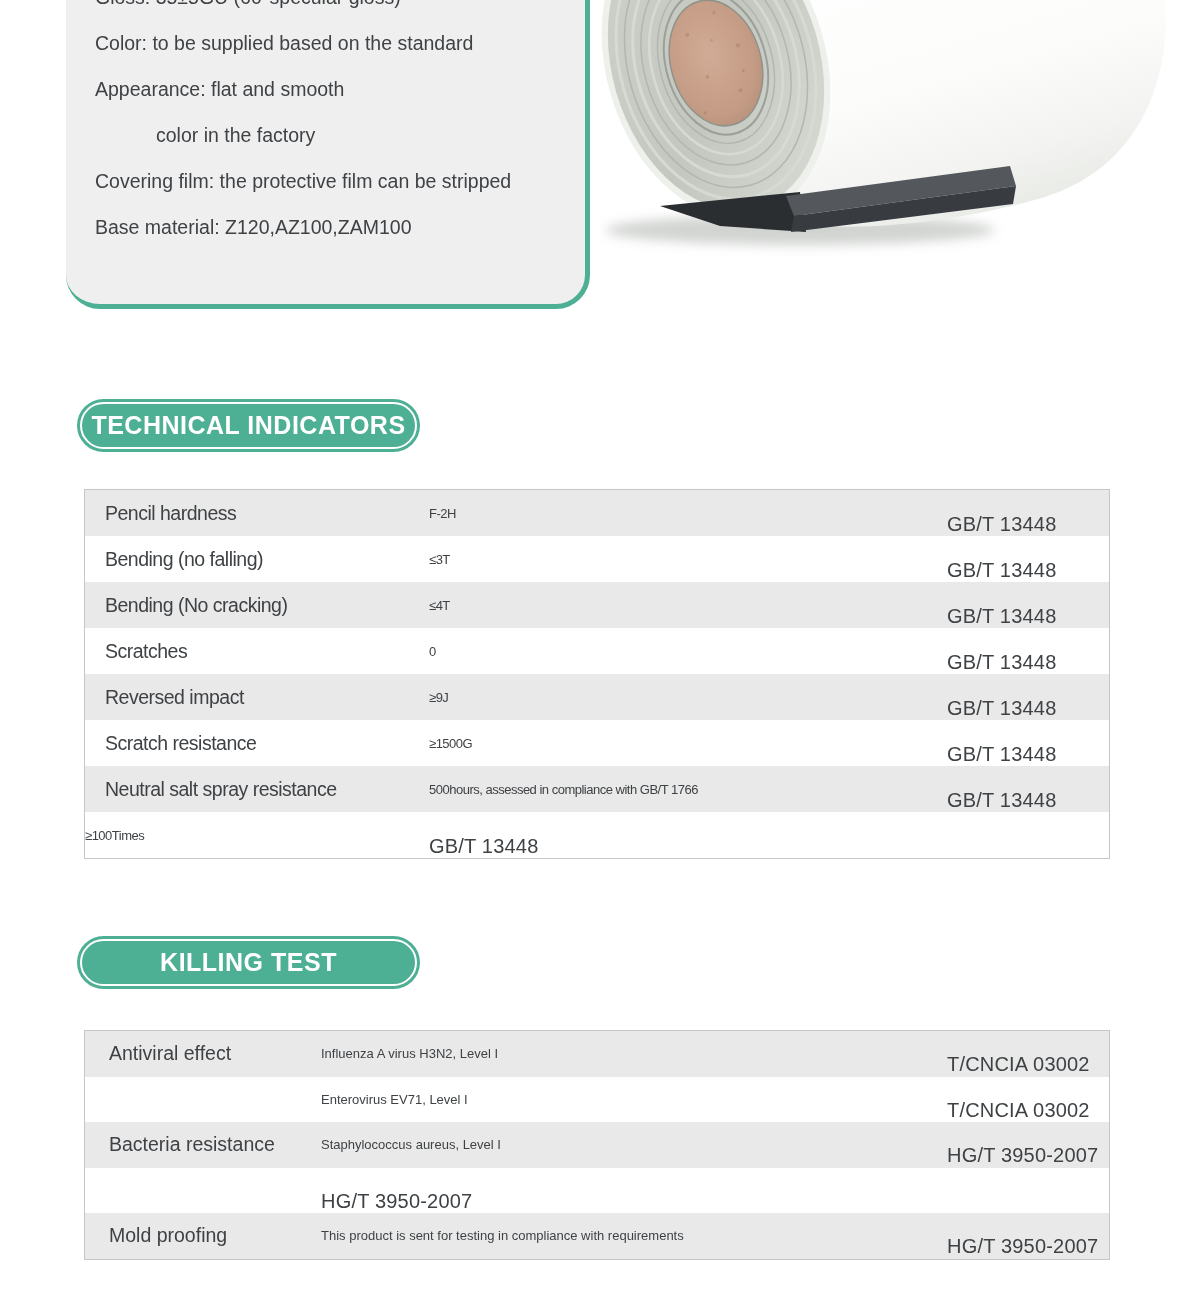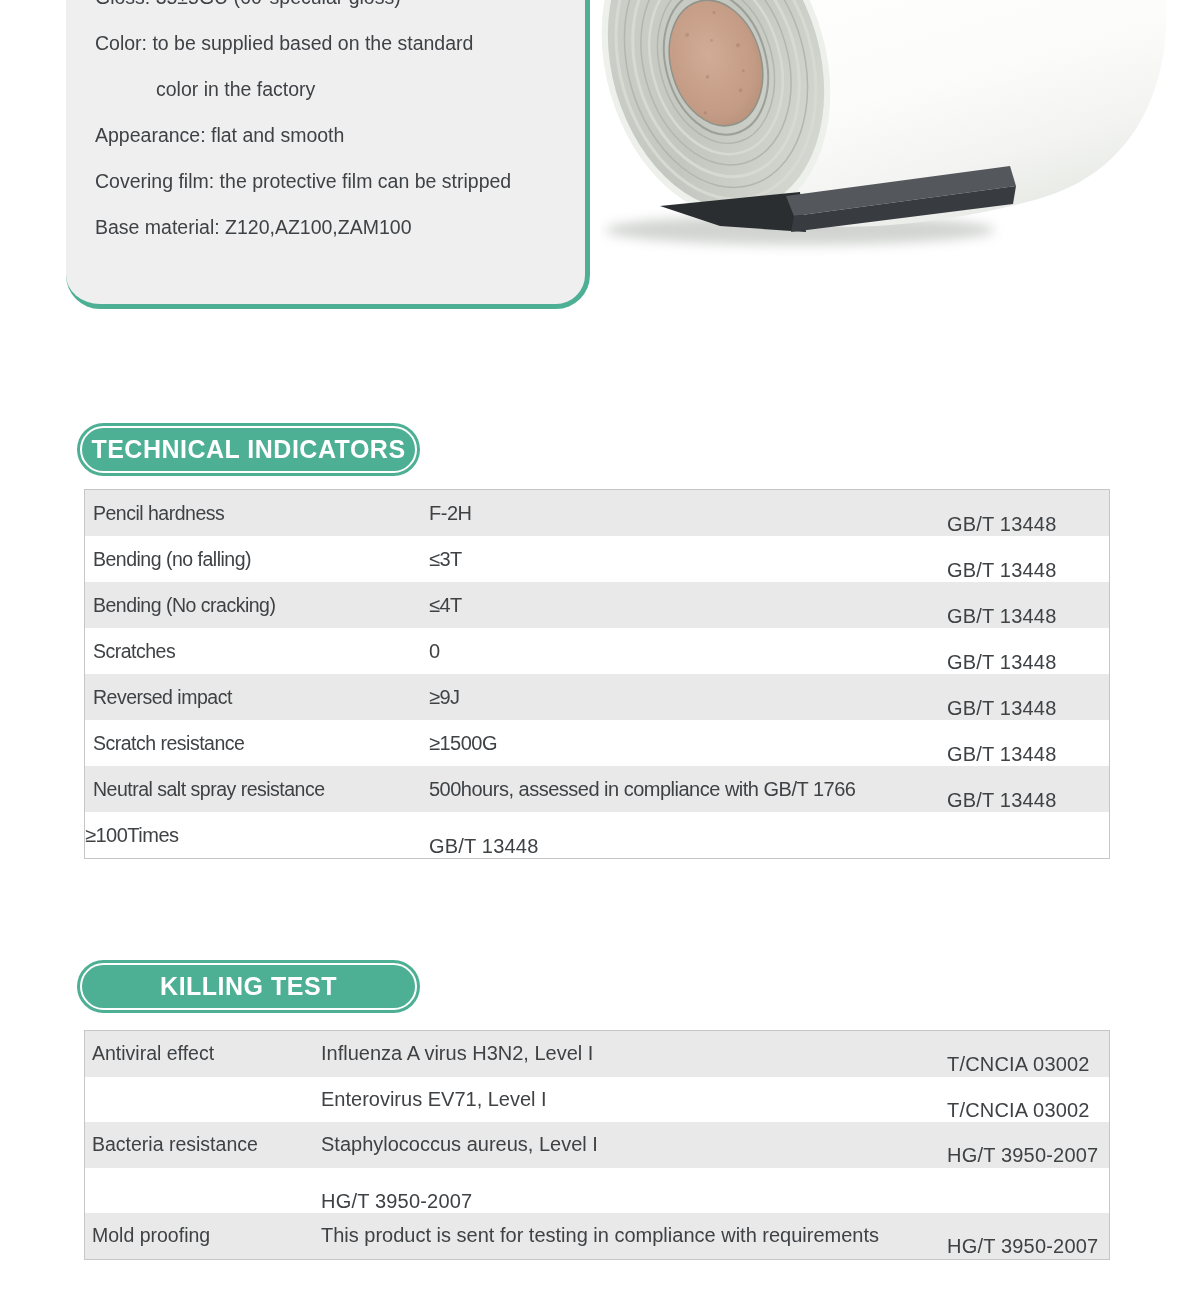--- a/index.html
+++ b/index.html
@@ -20,50 +20,50 @@
   .spec-line.indent { padding-left:61px; }
 
   
   .coil-figure { position:absolute; left:600px; top:0; width:580px; height:300px; }
 
   
   .badge { position:absolute; left:80px; width:337px; height:47px;
            background:var(--accent,#4daf93); border:2px solid #fff;
            box-shadow:0 0 0 3px var(--accent,#4daf93); border-radius:26px;
            display:flex; align-items:center; justify-content:center;
-           color:#fff; font-weight:bold; font-size:25px; letter-spacing:0.5px;margin-top:24px; }
+           color:#fff; font-weight:bold; font-size:25px; letter-spacing:0.5px; }
   .badge.tech { top:402px; }
   .badge.kill { top:939px; }
 
   
   .dtable { position:absolute; left:84px; width:1026px;
             border:1px solid var(--table_border,#c6c6c6); background:#fff; }
   .dtable.tech { top:489px; }
   .dtable.kill { top:1030px; }
   .trow { display:grid; align-items:center; }
   .dtable.tech .trow { height:46px; grid-template-columns:344px 518px 1fr; }
   .dtable.kill .trow { height:45.5px; grid-template-columns:236px 626px 1fr; }
   .trow:nth-child(odd) { background:var(--row_alt,#e9e9e9); }
   .cell { white-space:nowrap; overflow:hidden; }
-  .c-item { padding-left:8px; font-size:19.5px; }
-  .c-value { font-size:20px; }
+  .c-item { padding-left:20px; font-size:19.5px; }
+  .c-value { font-size:13px; }
   .dtable.tech .c-item, .dtable.tech .c-value { letter-spacing:-0.5px; }
-  .dtable.kill .c-item { padding-left:7px; }
+  .dtable.kill .c-item { padding-left:24px; }
   .c-std { font-size:20px; letter-spacing:0.2px;margin-top:22px; }
 </style>
 </head>
 <body>
 
 <div class="page">
 
   <div class="spec-card">
     <div class="spec-line">Gloss: 35±5GU (60°specular gloss)</div>
     <div class="spec-line">Color: to be supplied based on the standard</div>
+    <div class="spec-line">Appearance: flat and smooth</div>
     <div class="spec-line indent">color in the factory</div>
-    <div class="spec-line">Appearance: flat and smooth</div>
     <div class="spec-line">Covering film: the protective film can be stripped</div>
     <div class="spec-line">Base material: Z120,AZ100,ZAM100</div>
   </div>
 
   <div class="coil-figure">
     <svg viewBox="0 0 580 300" width="580" height="300" aria-hidden="true">
       <defs>
         <linearGradient id="bodyGrad" x1="0" y1="0" x2="0.65" y2="1">
           <stop offset="0" stop-color="#ffffff"></stop>
           <stop offset="0.55" stop-color="#fcfcfb"></stop>

